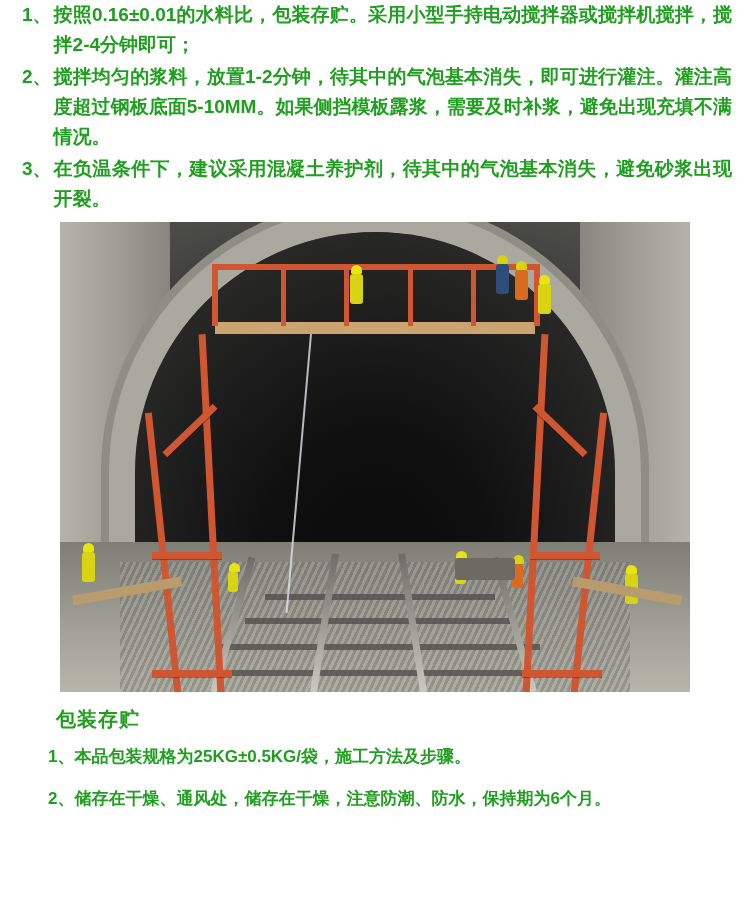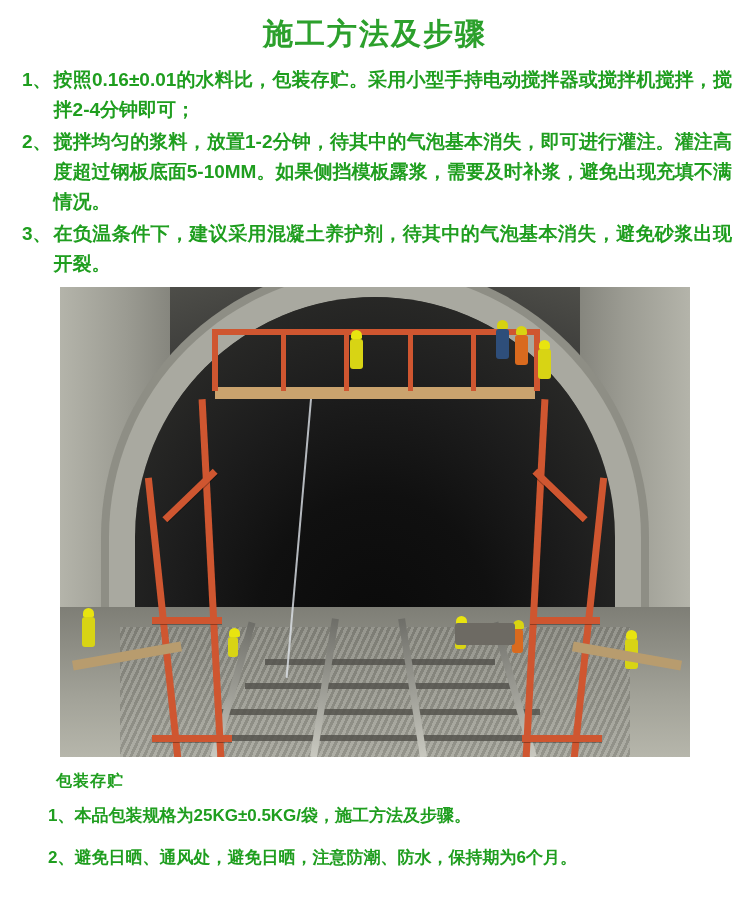--- a/index.html
+++ b/index.html
@@ -190,21 +190,21 @@
     transform: rotate(5deg);
     transform-origin: top center;
     opacity: .8;
   }
   .ph-board {
     position: absolute;
     background: #b89c6e;
   }
   .pack-title {
     color: #1f9e1f;
-    font-size: 16px;
+    font-size: 20px;
     font-weight: bold;
     margin: 14px 0 10px 56px;
     letter-spacing: 1px;
   }
   .pack-line {
     display: flex;
     align-items: flex-start;
     color: #1f9e1f;
     font-size: 17px;
     font-weight: bold;
@@ -212,21 +212,20 @@
     margin: 0 20px 14px 48px;
   }
   .pack-line .num { flex: 0 0 auto; }
   .pack-line .txt { flex: 1 1 auto; }
 </style>
 </head>
 <body>
 
 <div class="page">
 
-  <div class="section-title">施工方法及步骤</div>
 
   <div class="steps">
     <div class="step">
       <span class="step-num">1、</span>
       <span class="step-text">按照0.16±0.01的水料比，包装存贮。采用小型手持电动搅拌器或搅拌机搅拌，搅拌2-4分钟即可；</span>
     </div>
     <div class="step">
       <span class="step-num">2、</span>
       <span class="step-text">搅拌均匀的浆料，放置1-2分钟，待其中的气泡基本消失，即可进行灌注。灌注高度超过钢板底面5-10MM。如果侧挡模板露浆，需要及时补浆，避免出现充填不满情况。</span>
     </div>
@@ -293,17 +292,17 @@
 
   <div class="pack-title">包装存贮</div>
 
   <div>
     <div class="pack-line">
       <span class="num">1、</span>
       <span class="txt">本品包装规格为25KG±0.5KG/袋，施工方法及步骤。</span>
     </div>
     <div class="pack-line">
       <span class="num">2、</span>
-      <span class="txt">避免日晒、通风处，避免日晒，注意防潮、防水，保持期为6个月。</span>
+      <span class="txt">储存在干燥、通风处，储存在干燥，注意防潮、防水，保持期为6个月。</span>
     </div>
   </div>
 
 </div>
 
 </body></html>

